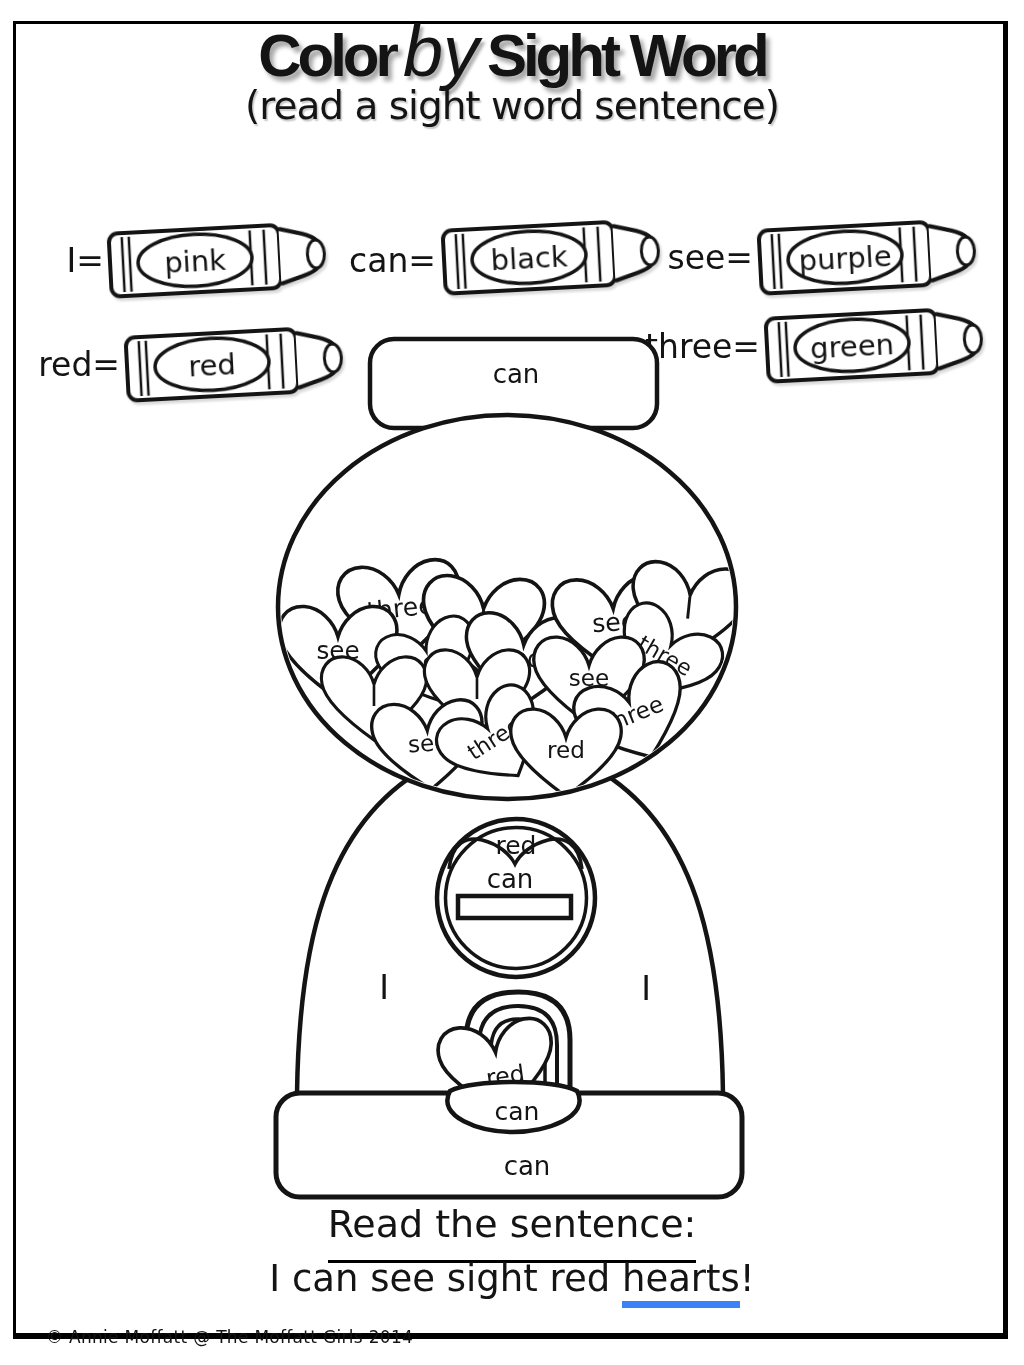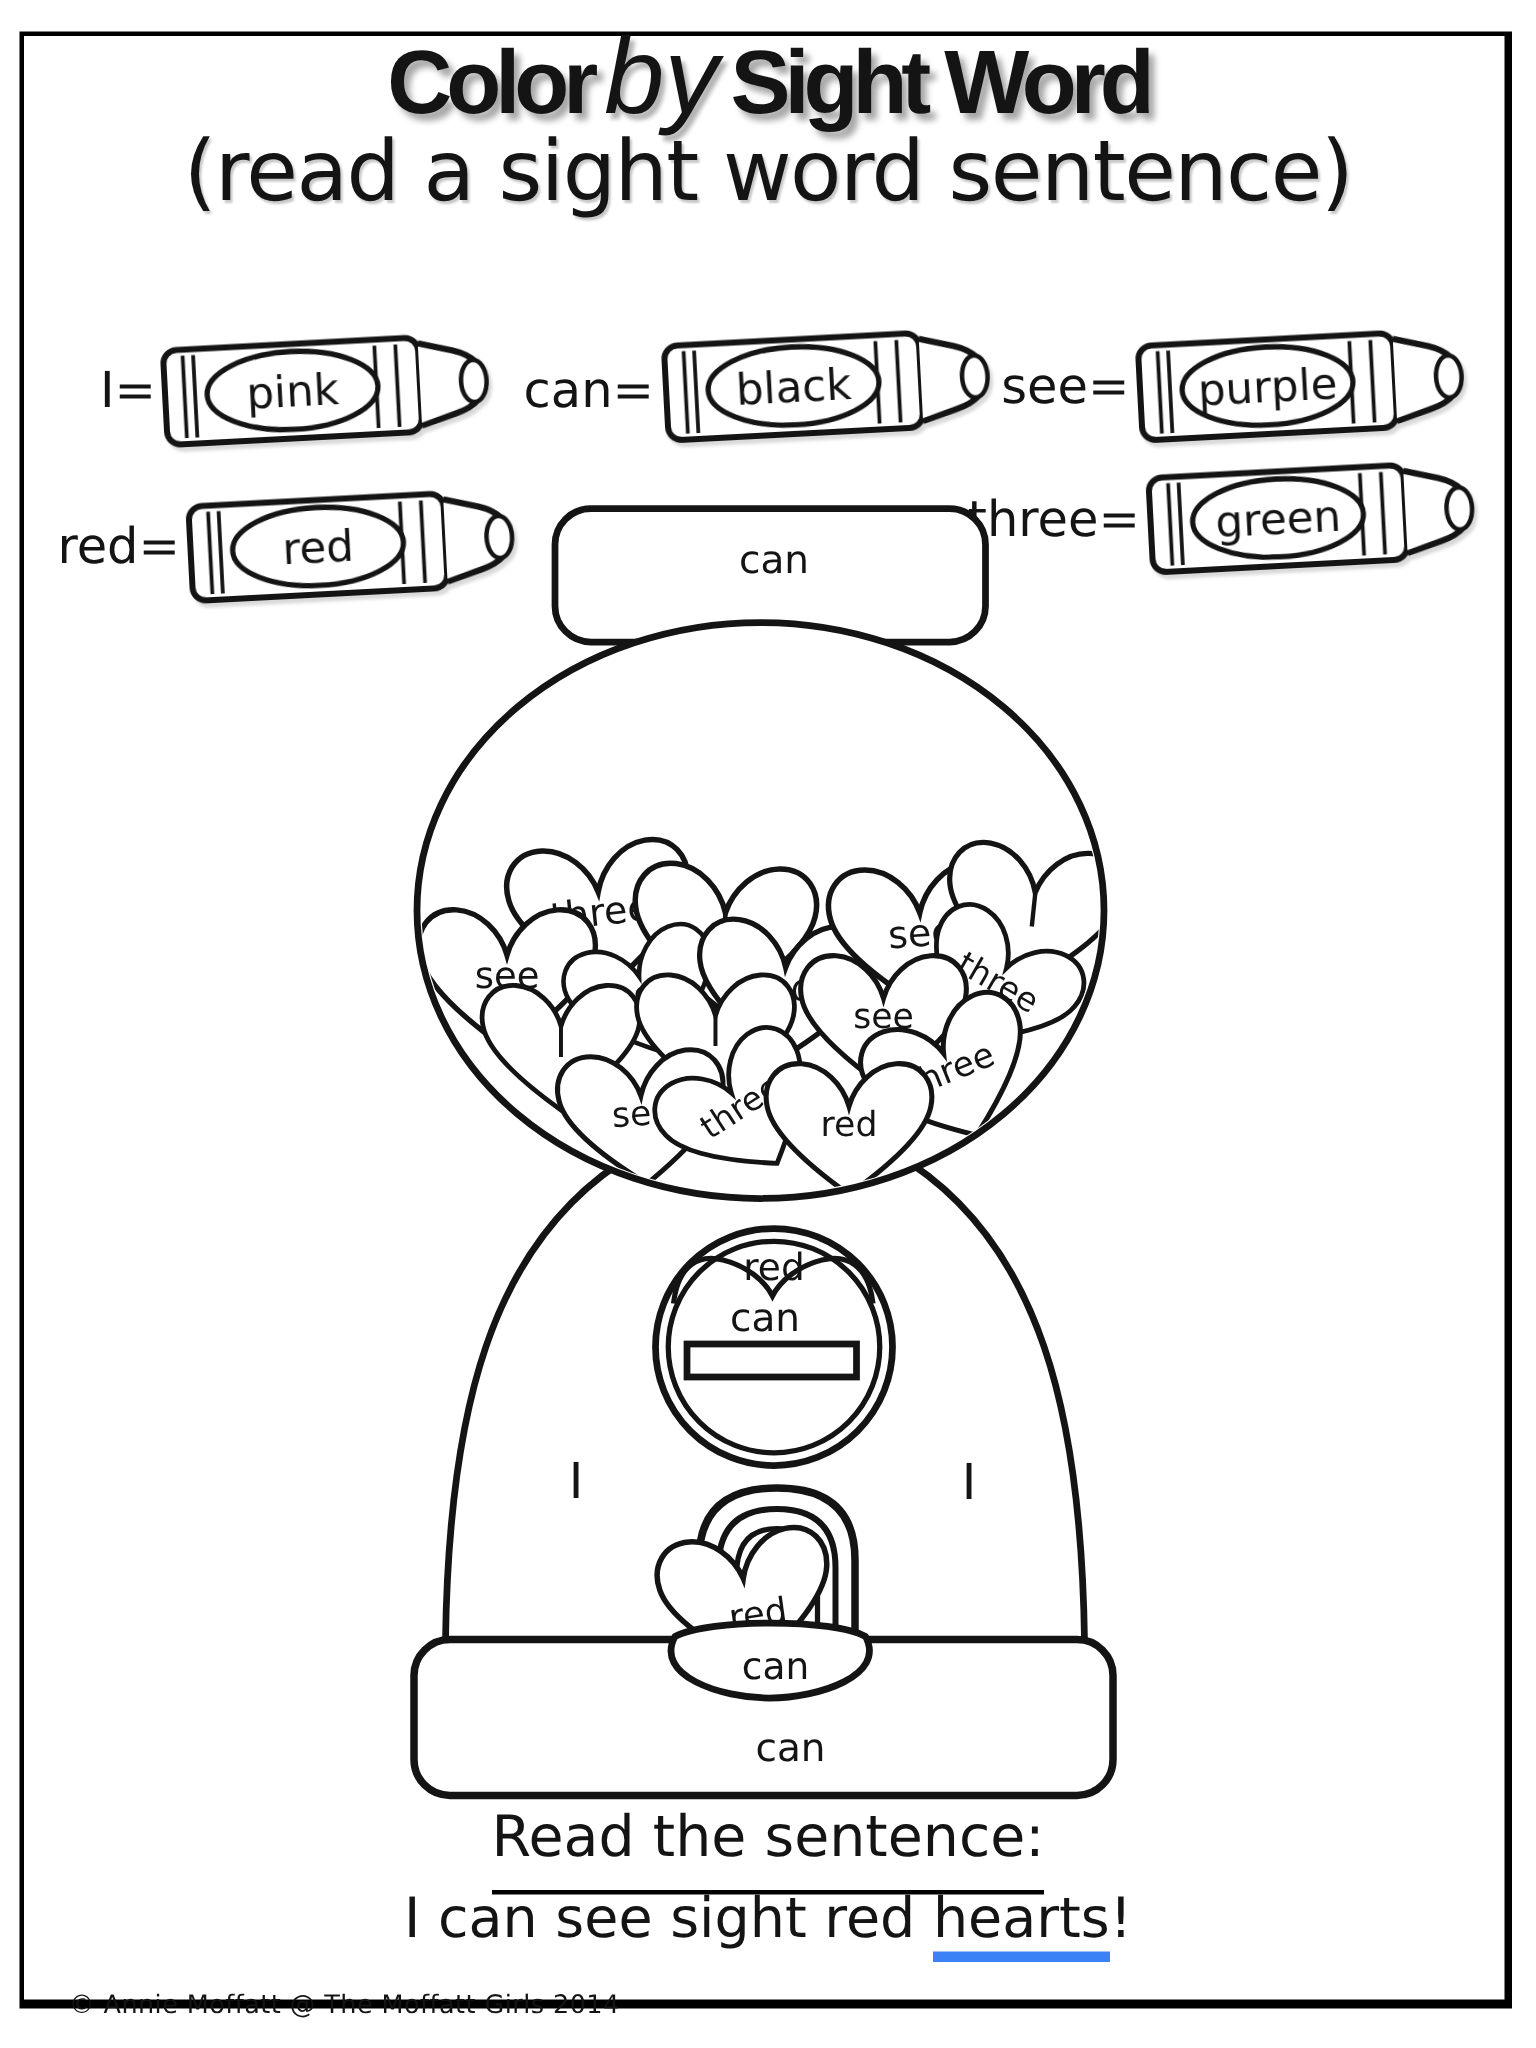--- a/index.html
+++ b/index.html
@@ -38,21 +38,21 @@
   .ts {
     font-family: Liberation Sans, sans-serif;
     font-style: italic;
     font-weight: normal;
     font-size: 72px;
     margin: 0 8px;
     text-shadow: 3px 4px 3px rgba(0,0,0,0.3);
   }
   .subtitle {
     margin-top: -4px;
-    font-size: 56px;
+    font-size: 39px;
     letter-spacing: -1px;
     text-shadow: 1.5px 2px 1.5px rgba(0,0,0,0.22);
   }
   svg.scene { position: absolute; left: 0; top: 0; }
   svg text {
     font-family: "DejaVu Sans", sans-serif;
     fill: #141414;
   }
   .ln   { fill: #ffffff; stroke: #141414; }
   .nf   { fill: none;    stroke: #141414; }

